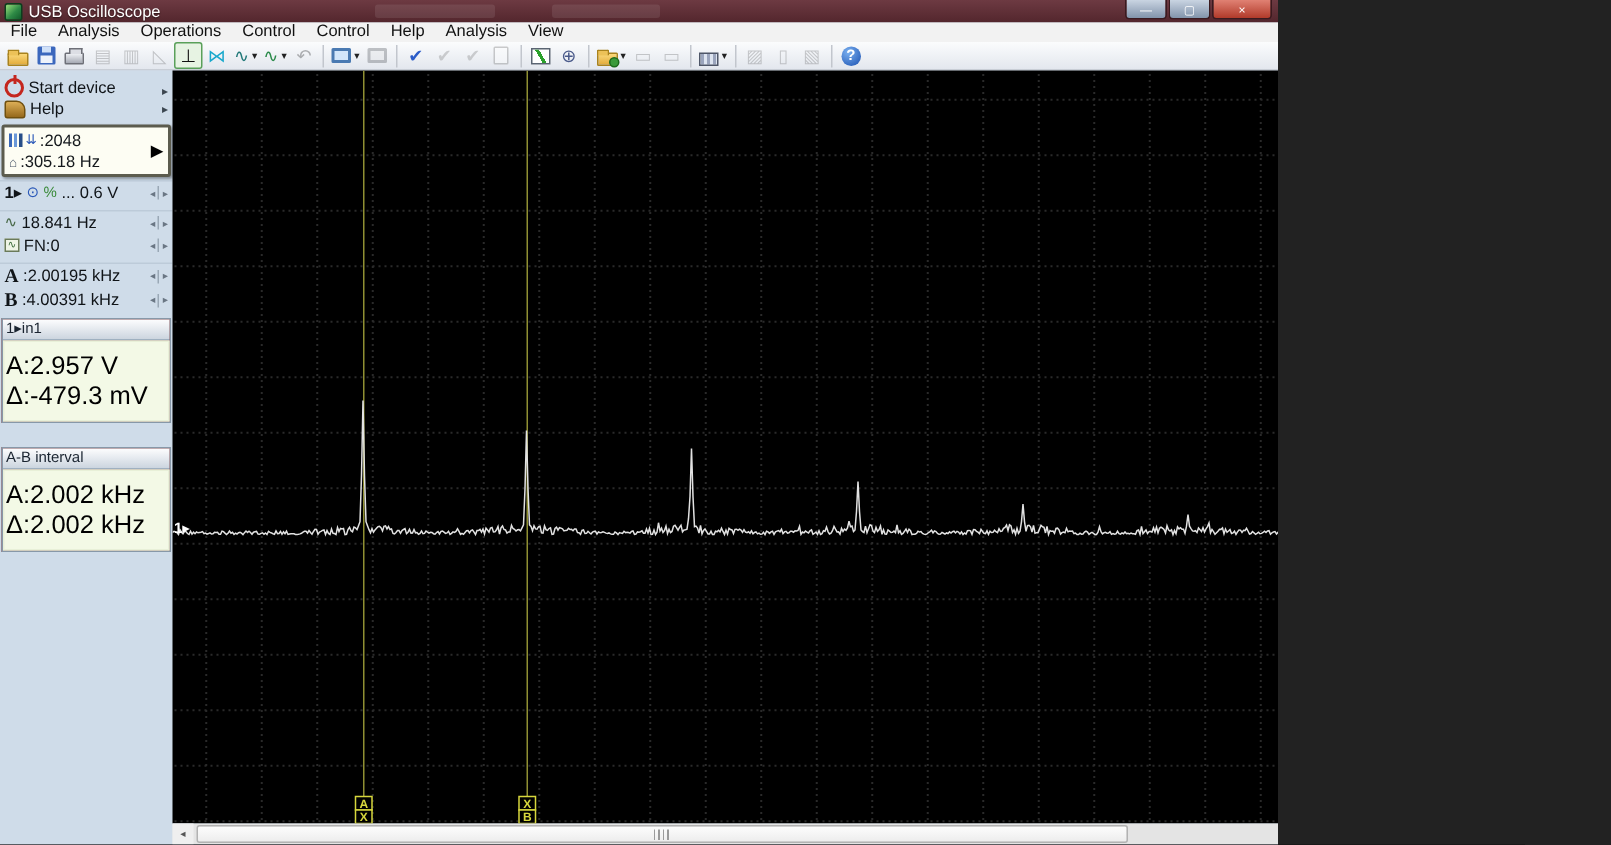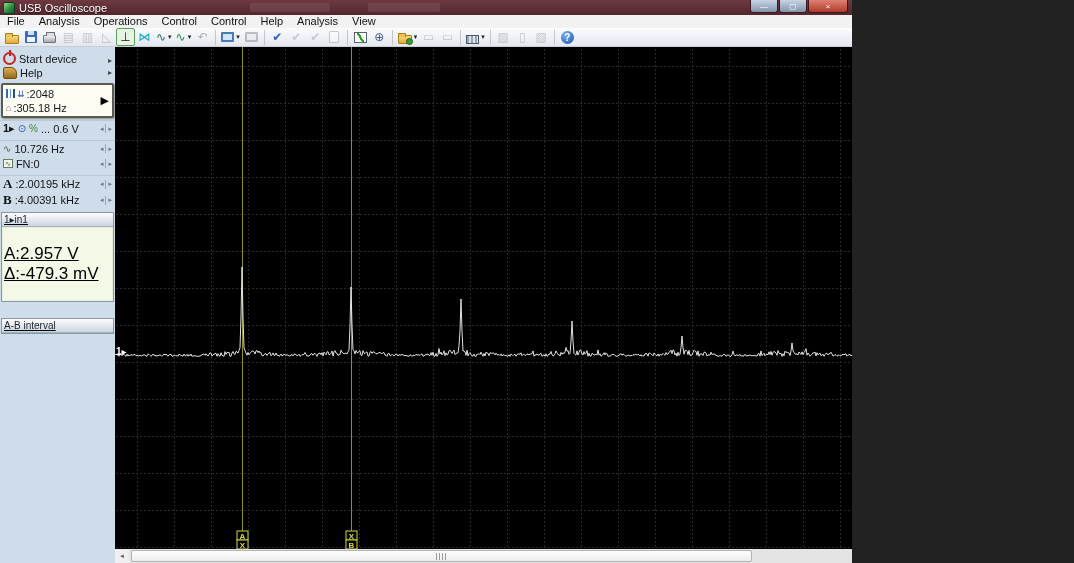--- a/index.html
+++ b/index.html
@@ -73,24 +73,24 @@
     box-shadow:1px 1px 2px rgba(0,0,0,.35);display:flex;align-items:center;padding:2px 3px;}
   .fftlines{display:flex;flex-direction:column;gap:1px;flex:1;}
   .fftline{display:flex;align-items:center;gap:2px;font-size:11px;color:#14181c;height:13px;}
   .ic-bars{width:9px;height:9px;background:linear-gradient(to right,#3a68b8 0 2px,transparent 2px 3.5px,
     #6a98d8 3.5px 5.5px,transparent 5.5px 7px,#284e88 7px 9px);}
   .fftplay{font-size:11px;color:#000;margin-left:2px;}
   .chprefix{font-weight:bold;}
   .abprefix{font-family:"Liberation Serif","DejaVu Serif",serif;font-weight:bold;font-size:13px;}
   .mini{font-size:9px;}
   .fnbox{border:1px solid #6a7a5a;font-size:7px;line-height:1;padding:0 1px;color:#3a6a3a;background:#eef4e6;}
-  .mpanel{margin:4px 1px 16px 1px;border:1px solid #8798a8;background:#7f1d1d;text-decoration:underline;}
+  .mpanel{margin:4px 1px 16px 1px;border:1px solid #8798a8;background:#7f1d1d;}
   .mhead{height:13px;background:linear-gradient(#fdfdfe,#ccd5df);border-bottom:1px solid #9fb0c0;
     font-size:10px;color:#1a2430;display:flex;align-items:center;padding:0 2px;}
-  .mbody{background:#f3f9e6;border:1px solid #e8f0d8;padding:16px 1px;}
+  .mbody{background:#f3f9e6;border:1px solid #e8f0d8;padding:6px 1px;}
   .mline{font-size:17px;line-height:20px;color:#000;white-space:nowrap;}
   
   .plot{position:absolute;left:115px;top:47px;width:949px;height:502px;background:
     radial-gradient(circle,#2a2a2a .9px,transparent 1px) 4px 1px/37px 4px,
     radial-gradient(circle,#2a2a2a .9px,transparent 1px) 4px 1px/4px 37px,#000;}
   .plot svg{position:absolute;left:0;top:0;}
   
   .vscroll{position:absolute;left:1064px;top:47px;width:10px;height:502px;background:#e9e9e9;}
   .vbtn{position:absolute;left:0;width:10px;height:10px;display:flex;align-items:center;justify-content:center;
     font-size:6px;color:#555;}
@@ -262,21 +262,21 @@
       <span>... 0.6 V</span>
       <span class="spin">
           <span>◂</span>
           <span class="bar"></span>
           <span>▸</span>
         </span>
     </div>
 
     <div class="srow bline" style="margin-top:4px;">
       <span class="mini" style="color:#4a6a4a;font-size:10px;">∿</span>
-      <span>10.726 Hz</span>
+      <span>18.841 Hz</span>
       <span class="spin">
           <span>◂</span>
           <span class="bar"></span>
           <span>▸</span>
         </span>
     </div>
     <div class="srow">
       <span class="fnbox">∿</span>
       <span>FN:0</span>
       <span class="spin">
@@ -307,20 +307,24 @@
 
     <div class="mpanel">
       <div class="mhead">1▸in1</div>
       <div class="mbody">
         <div class="mline">A:2.957 V</div>
         <div class="mline">Δ:-479.3 mV</div>
       </div>
     </div>
     <div class="mpanel">
       <div class="mhead">A-B interval</div>
+      <div class="mbody">
+        <div class="mline">A:2.002 kHz</div>
+        <div class="mline">Δ:2.002 kHz</div>
+      </div>
     </div>
   </div>
 
   <div class="plot">
     <svg id="plot-svg" width="949" height="502">
         <line x1="127.5" y1="0" x2="127.5" y2="484" stroke="#8f8f33" stroke-width="1"></line>
         <line x1="236.5" y1="0" x2="236.5" y2="484" stroke="#8f8f33" stroke-width="1"></line>
         <polyline points="0,308.0 1,307.2 2,307.6 3,308.1 4,309.3 5,306.2 6,307.8 7,308.8 8,307.2 9,307.4 10,308.7 11,309.3 12,307.1 13,309.1 14,307.8 15,308.8 16,307.6 17,308.2 18,308.0 19,307.8 20,307.4 21,308.8 22,308.4 23,309.1 24,308.7 25,308.2 26,309.0 27,308.8 28,307.9 29,308.0 30,307.9 31,309.2 32,309.2 33,307.1 34,307.4 35,308.4 36,309.3 37,308.5 38,307.0 39,308.5 40,307.9 41,309.3 42,308.4 43,309.0 44,308.1 45,307.9 46,308.4 47,309.4 48,308.1 49,307.0 50,308.0 51,307.1 52,308.0 53,309.2 54,307.8 55,307.5 56,307.3 57,309.1 58,309.2 59,308.6 60,308.2 61,309.2 62,308.3 63,309.3 64,307.2 65,307.9 66,308.3 67,308.8 68,309.2 69,307.0 70,308.8 71,308.7 72,307.3 73,309.2 74,307.6 75,308.8 76,307.1 77,309.3 78,309.0 79,308.8 80,308.8 81,308.9 82,309.3 83,309.4 84,309.2 85,308.9 86,308.5 87,307.8 88,307.2 89,307.2 90,308.4 91,306.7 92,308.0 93,309.1 94,307.3 95,305.9 96,306.0 97,309.2 98,307.7 99,307.3 100,306.6 101,306.3 102,309.3 103,306.7 104,308.6 105,309.3 106,305.7 107,308.5 108,308.7 109,309.4 110,304.6 111,307.4 112,305.3 113,305.6 114,305.3 115,309.4 116,309.2 117,306.0 118,304.5 119,306.8 120,307.5 121,304.4 122,304.9 123,306.1 124,303.5 125,300.8 126,270.0 127,220.0 128,270.0 129,300.8 130,303.5 131,306.1 132,308.2 133,305.4 134,307.8 135,306.3 136,305.1 137,304.1 138,303.9 139,304.8 140,307.0 141,303.9 142,303.6 143,305.6 144,304.0 145,306.0 146,305.6 147,308.6 148,308.9 149,308.0 150,306.7 151,306.7 152,308.5 153,306.7 154,306.0 155,305.4 156,308.8 157,307.8 158,305.9 159,308.4 160,308.3 161,306.0 162,308.2 163,308.0 164,309.2 165,308.6 166,307.0 167,308.8 168,308.6 169,307.1 170,307.8 171,308.4 172,307.9 173,308.0 174,308.8 175,309.1 176,308.0 177,307.4 178,309.0 179,307.3 180,307.0 181,307.8 182,308.6 183,308.3 184,307.2 185,309.3 186,308.6 187,307.6 188,307.9 189,307.3 190,305.5 191,307.3 192,309.3 193,308.6 194,309.2 195,308.0 196,306.8 197,306.7 198,308.3 199,306.8 200,306.3 201,307.8 202,309.4 203,306.7 204,306.7 205,305.9 206,307.7 207,305.7 208,309.0 209,305.1 210,306.3 211,307.7 212,305.0 213,304.6 214,307.7 215,307.6 216,306.2 217,304.0 218,309.1 219,304.9 220,303.6 221,306.0 222,306.3 223,308.4 224,307.6 225,307.6 226,303.2 227,305.3 228,305.9 229,307.0 230,306.2 231,306.1 232,306.9 233,304.9 234,302.9 235,278.9 236,240.0 237,278.9 238,302.9 239,303.9 240,306.9 241,303.5 242,305.6 243,305.8 244,304.3 245,303.9 246,308.2 247,308.4 248,303.6 249,306.1 250,306.6 251,305.4 252,304.9 253,309.2 254,309.0 255,305.3 256,304.4 257,306.4 258,304.8 259,305.1 260,305.6 261,306.9 262,306.6 263,306.5 264,305.2 265,306.0 266,305.9 267,306.8 268,305.6 269,305.6 270,308.1 271,308.2 272,309.3 273,306.6 274,306.3 275,308.7 276,308.6 277,307.2 278,308.2 279,309.0 280,307.8 281,307.3 282,307.2 283,309.0 284,307.6 285,308.1 286,308.0 287,307.5 288,307.9 289,308.4 290,308.7 291,308.3 292,308.9 293,309.2 294,309.2 295,307.7 296,308.3 297,309.4 298,308.1 299,308.4 300,308.6 301,307.2 302,308.1 303,307.8 304,308.0 305,308.4 306,307.3 307,306.9 308,309.2 309,309.0 310,307.6 311,307.8 312,307.5 313,306.9 314,308.5 315,308.5 316,305.6 317,308.3 318,305.2 319,309.3 320,309.2 321,306.4 322,309.3 323,307.8 324,301.5 325,307.0 326,305.1 327,308.0 328,306.7 329,303.8 330,308.7 331,305.8 332,308.0 333,307.3 334,303.8 335,303.2 336,304.8 337,306.5 338,304.6 339,303.2 340,307.6 341,306.3 342,306.1 343,305.8 344,298.8 345,284.2 346,252.0 347,284.2 348,304.1 349,303.7 350,305.0 351,308.4 352,303.2 353,308.9 354,306.6 355,305.6 356,307.3 357,309.0 358,309.0 359,307.1 360,309.4 361,309.4 362,307.1 363,307.5 364,306.5 365,307.6 366,305.1 367,307.3 368,309.3 369,306.4 370,309.0 371,305.2 372,306.0 373,306.3 374,308.7 375,305.9 376,305.8 377,306.6 378,305.8 379,306.4 380,307.9 381,306.1 382,307.7 383,308.1 384,307.5 385,308.5 386,306.9 387,308.9 388,308.0 389,307.6 390,308.9 391,308.4 392,309.2 393,309.1 394,307.8 395,309.4 396,307.1 397,307.6 398,308.6 399,307.6 400,307.2 401,309.3 402,307.6 403,307.1 404,306.7 405,307.5 406,305.8 407,308.7 408,307.6 409,307.2 410,308.4 411,308.2 412,307.2 413,307.2 414,307.8 415,306.9 416,307.0 417,306.6 418,303.9 419,309.2 420,307.7 421,308.2 422,307.0 423,307.8 424,308.3 425,306.9 426,306.3 427,309.2 428,308.5 429,307.7 430,309.3 431,306.8 432,309.3 433,308.8 434,306.8 435,307.2 436,304.4 437,307.4 438,309.0 439,308.5 440,306.8 441,303.9 442,305.8 443,307.6 444,307.5 445,309.1 446,305.3 447,307.3 448,305.7 449,306.6 450,305.0 451,300.4 452,304.1 453,303.7 454,307.4 455,306.3 456,294.0 457,274.0 458,294.0 459,306.3 460,307.4 461,308.0 462,303.8 463,308.1 464,305.5 465,302.9 466,303.4 467,307.1 468,308.1 469,304.6 470,307.2 471,306.2 472,303.7 473,309.2 474,306.2 475,309.0 476,309.1 477,306.3 478,307.1 479,308.0 480,307.9 481,307.0 482,308.1 483,302.9 484,308.1 485,306.8 486,309.2 487,308.6 488,307.2 489,305.7 490,308.0 491,305.8 492,306.8 493,309.4 494,309.1 495,309.1 496,308.6 497,307.2 498,307.7 499,307.4 500,308.6 501,309.1 502,309.3 503,308.9 504,308.0 505,307.4 506,306.5 507,308.3 508,307.0 509,307.4 510,308.6 511,309.2 512,309.0 513,307.9 514,308.5 515,309.1 516,308.3 517,308.7 518,307.6 519,308.4 520,307.5 521,307.1 522,308.3 523,307.2 524,307.7 525,309.0 526,307.6 527,309.3 528,308.3 529,309.1 530,306.8 531,306.6 532,306.9 533,309.2 534,306.0 535,306.2 536,307.2 537,307.8 538,308.8 539,305.9 540,307.3 541,308.5 542,308.8 543,306.9 544,309.3 545,307.2 546,308.0 547,307.9 548,306.5 549,307.5 550,308.1 551,305.5 552,307.3 553,307.1 554,305.2 555,304.6 556,303.1 557,306.7 558,302.8 559,303.6 560,308.0 561,306.2 562,309.2 563,305.2 564,308.5 565,307.1 566,300.7 567,289.0 568,300.7 569,307.2 570,303.4 571,303.2 572,304.2 573,307.7 574,303.3 575,308.5 576,308.1 577,308.1 578,305.6 579,303.2 580,304.2 581,304.5 582,308.3 583,303.9 584,309.3 585,306.7 586,307.2 587,307.0 588,308.5 589,305.3 590,305.1 591,306.2 592,309.1 593,308.1 594,307.7 595,308.1 596,305.2 597,307.5 598,307.0 599,307.2 600,307.0 601,308.7 602,308.4 603,309.3 604,309.3 605,308.4 606,309.1 607,309.0 608,307.7 609,307.1 610,307.7 611,309.3 612,308.4 613,307.9 614,308.6 615,309.4 616,309.3 617,307.8 618,304.1 619,307.4 620,308.9 621,308.1 622,307.9 623,308.5 624,308.3 625,307.4 626,309.2 627,308.7 628,309.1 629,308.9 630,307.2 631,308.8 632,309.1 633,308.3 634,308.8 635,307.6 636,308.8 637,308.5 638,308.9 639,308.4 640,308.8 641,308.8 642,309.2 643,306.8 644,306.4 645,309.2 646,303.9 647,308.7 648,307.5 649,306.3 650,308.7 651,307.4 652,307.3 653,307.7 654,304.8 655,307.7 656,304.4 657,308.2 658,305.2 659,304.5 660,305.1 661,306.0 662,308.3 663,303.5 664,306.2 665,307.0 666,306.2 667,309.4 668,306.7 669,308.8 670,304.2 671,305.6 672,304.8 673,305.9 674,305.9 675,308.6 676,303.8 677,296.0 678,303.8 679,305.4 680,306.9 681,307.2 682,306.8 683,308.0 684,305.0 685,306.1 686,307.4 687,304.8 688,307.7 689,305.6 690,304.1 691,301.7 692,308.2 693,306.0 694,307.4 695,309.2 696,308.2 697,307.2 698,305.8 699,305.9 700,305.0 701,308.9 702,305.7 703,307.8 704,307.0 705,306.1 706,308.7 707,308.3 708,307.1 709,309.3 710,307.6 711,306.3 712,306.4 713,307.9 714,306.5 715,306.7 716,305.2 717,307.0 718,309.0 719,308.7 720,307.4 721,308.2 722,309.2 723,308.6 724,307.8 725,308.8 726,308.6 727,308.0 728,307.1 729,308.0 730,307.0 731,306.8 732,309.2 733,308.2 734,307.6 735,307.4 736,309.0 737,307.9 738,308.7 739,309.1 740,307.7 741,308.1 742,308.1 743,308.5 744,307.4 745,308.2 746,308.5 747,307.3 748,306.8 749,306.6 750,307.9 751,308.8 752,305.9 753,308.6 754,309.1 755,308.4 756,307.7 757,306.4 758,305.9 759,306.9 760,307.0 761,308.2 762,306.0 763,308.8 764,309.0 765,306.4 766,306.5 767,306.0 768,306.2 769,304.7 770,307.4 771,306.3 772,308.4 773,304.3 774,308.9 775,308.9 776,308.8 777,309.2 778,303.2 779,304.9 780,306.4 781,303.1 782,307.9 783,302.6 784,307.0 785,304.4 786,303.2 787,300.0 788,305.6 789,303.4 790,304.1 791,307.4 792,302.9 793,303.2 794,306.8 795,305.5 796,307.5 797,308.0 798,306.5 799,306.6 800,307.9 801,305.1 802,304.3 803,304.9 804,307.9 805,306.5 806,308.9 807,309.1 808,308.2 809,309.4 810,308.3 811,306.7 812,306.9 813,304.9 814,307.4 815,305.8 816,307.7 817,307.5 818,308.5 819,308.2 820,305.8 821,308.4 822,308.0 823,308.2 824,307.4 825,308.6 826,308.2 827,308.9 828,308.7 829,306.7 830,308.4 831,307.5 832,308.6 833,307.3 834,309.0 835,308.8 836,307.9 837,309.0 838,308.8 839,308.4 840,309.2 841,307.9 842,308.4 843,308.0 844,309.0 845,307.9 846,308.8 847,309.0 848,307.8 849,308.0 850,308.0 851,309.1 852,308.3 853,308.3 854,307.2 855,306.9 856,307.7 857,308.5 858,307.2 859,308.9 860,305.2 861,308.2 862,309.1 863,308.1 864,307.4 865,306.4 866,307.2 867,307.9 868,306.2 869,309.2 870,306.8 871,309.3 872,304.7 873,308.8 874,306.0 875,304.7 876,304.6 877,305.3 878,307.0 879,306.9 880,305.1 881,308.0 882,306.9 883,306.1 884,308.7 885,307.7 886,306.8 887,304.8 888,307.8 889,304.5 890,309.2 891,306.4 892,306.0 893,304.5 894,309.2 895,304.9 896,305.1 897,303.0 898,306.9 899,306.8 900,302.6 901,307.8 902,302.7 903,304.4 904,308.8 905,304.9 906,303.2 907,309.3 908,307.1 909,308.5 910,305.4 911,308.4 912,307.9 913,309.2 914,307.4 915,308.4 916,308.7 917,298.7 918,307.8 919,308.4 920,306.9 921,304.8 922,309.3 923,309.4 924,308.1 925,305.7 926,305.8 927,307.7 928,307.4 929,308.9 930,307.6 931,308.0 932,306.2 933,307.4 934,306.2 935,307.7 936,308.9 937,308.5 938,307.3 939,307.1 940,309.3 941,309.0 942,308.8 943,308.1 944,309.2 945,308.0 946,308.7 947,309.3 948,307.8 949,307.2" fill="none" stroke="#e2e2e2" stroke-width="1"></polyline>
         <text x="1" y="308" fill="#ffffff" font-size="10" font-weight="bold">1▸</text>
         <rect x="122" y="484" width="11" height="9" fill="#000" stroke="#d6d63c" stroke-width="1"></rect>

